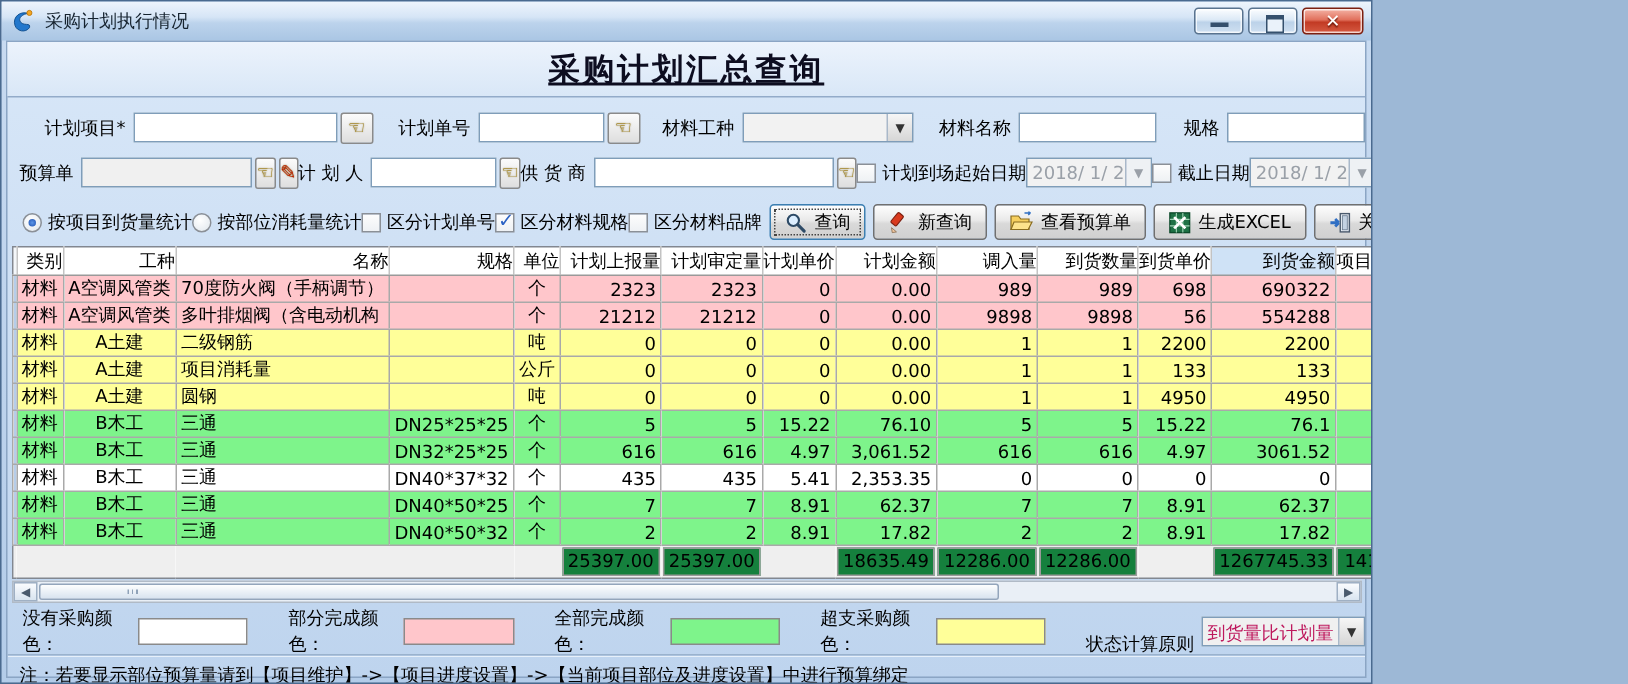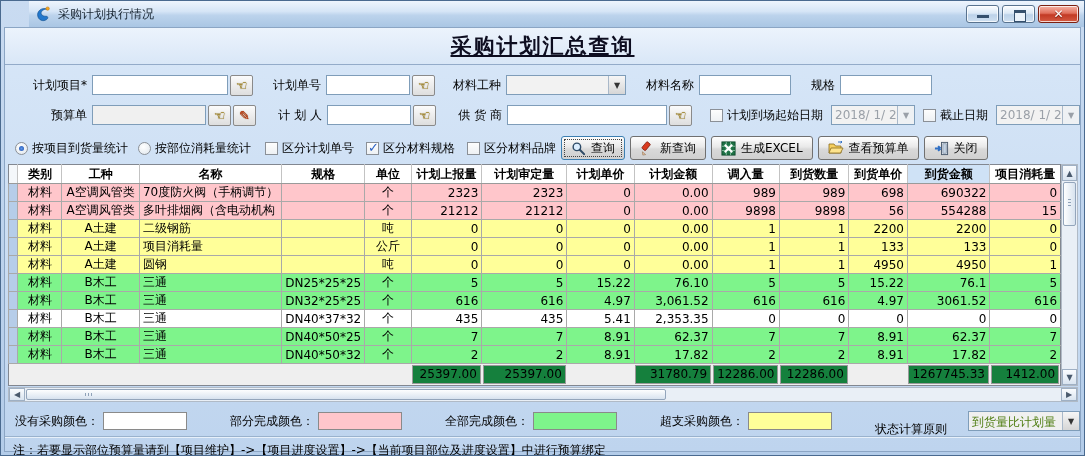--- a/index.html
+++ b/index.html
@@ -1,20 +1,20 @@
 <!DOCTYPE html>
 <html><head>
 <meta charset="utf-8">
 <style>
   * { box-sizing: border-box; margin: 0; padding: 0; }
   html,body { background:#9db8d6; }
   body { font-family:"DejaVu Sans","Liberation Sans",sans-serif; font-size:12px; color:#000; }
 
-  .window { position:relative; width:1085px; height:456px; border:1px solid #4a6a8f;
-    background:linear-gradient(#c9dbf1,#b3cce9); overflow:hidden;padding-left:28px; }
+  .window { position:relative; width:915px; height:456px; border:1px solid #4a6a8f;
+    background:linear-gradient(#c9dbf1,#b3cce9); overflow:hidden; }
 
   
   .titlebar { height:26px; display:flex; align-items:center; padding:0 5px;
     background:linear-gradient(#eef5fd 0%,#d6e5f6 40%,#bcd3ec 55%,#aac6e4 100%); }
   .app-icon { width:18px; height:18px; flex:0 0 auto; }
   .titlebar-title { margin-left:6px; color:#16232f; font-size:12px; }
   .win-controls { margin-left:auto; display:flex; gap:3px; }
   .win-btn { width:33px; height:18px; border:1px solid #59738f; border-radius:3px;
     background:linear-gradient(#fbfdff,#dce9f6 45%,#bcd2e9 55%,#cfe0f1);
     box-shadow:inset 0 0 0 1px rgba(255,255,255,.75); position:relative; cursor:default; }
@@ -70,21 +70,21 @@
   .btn { height:24px; display:flex; align-items:center; gap:5px; padding:0 9px; margin-left:5px;
     border:1px solid #707070; border-radius:3px; white-space:nowrap;
     background:linear-gradient(#fefefe,#e9e9e9 45%,#d9d9d9 55%,#d0d0d0); cursor:default; }
   .btn.default { border-color:#3c7fb1; outline:1px dotted #444; outline-offset:-4px; }
   .btn svg { flex:0 0 auto; }
 
   
   .grid-zone { display:flex; margin:2px 2px 0 3px; }
   table.grid { border-collapse:collapse; table-layout:fixed; font-size:12px;
     border:1px solid #828790; background:#fff; }
-  table.grid th { height:19px; background:#fff; font-weight:bold; text-align:center;
+  table.grid th { height:19px; background:#fff; font-weight:normal; text-align:right;
     border-left:1px solid #c3c3c3; border-bottom:1px solid #9a9a9a; overflow:hidden; white-space:nowrap; }
   table.grid th.hl { background:#cfe2f6; }
   table.grid td { height:16px; padding:0 3px; border-left:1px solid #a9a9a9; border-bottom:1px solid #a9a9a9;
     overflow:hidden; white-space:nowrap; background:var(--rowbg,#fff); }
   table.grid td.ind { background:#b6cde9; padding:0; }
   table.grid th.ind { background:#f4f7fa; border-left:none; }
   .ac{text-align:center} .al{text-align:left} .ar{text-align:right}
   table.grid tr.totals td { background:#efefef; border-left:none; border-bottom:none; height:22px; padding:1px; }
   .sumbox { height:19px; border:1px solid #9a9a9a; background:#15803d; text-align:right;
     padding:1px 3px; overflow:hidden; white-space:nowrap; }
@@ -231,34 +231,34 @@
         <span>查询</span>
       </div>
       <div class="btn">
         <svg width="15" height="15" viewBox="0 0 16 16">
           <rect x="4" y="1" width="5" height="9" rx="1" transform="rotate(40 6.5 5.5)" fill="#d93a1e" stroke="#7c1f10" stroke-width="0.8"></rect>
           <path d="M2.5 11.5 L6 14.5 L3 15 Z" fill="#f2c8a0" stroke="#8a6d4f" stroke-width="0.6"></path>
         </svg>
         <span>新查询</span>
       </div>
       <div class="btn">
+        <svg width="16" height="14" viewBox="0 0 16 14">
+          <path d="M1 3 L6 3 L7.5 5 L13 5 L13 12 L1 12 Z" fill="#f6cf5e" stroke="#8a6d1f" stroke-width="0.8"></path>
+          <path d="M3 7 L15 7 L12.5 12 L1 12 Z" fill="#fde38c" stroke="#8a6d1f" stroke-width="0.8"></path>
+          <path d="M10 1 L14 1 M14 1 L12.5 -0.2 M14 1 L12.5 2.2" stroke="#2f6fc4" stroke-width="1" fill="none"></path>
+        </svg>
+        <span>查看预算单</span>
+      </div>
+      <div class="btn">
         <svg width="15" height="15" viewBox="0 0 16 16">
           <rect x="1" y="1" width="14" height="14" fill="#1e7145" stroke="#0d4a2b" stroke-width="1"></rect>
           <path d="M1 5.6 H15 M1 10.2 H15 M5.6 1 V15 M10.2 1 V15" stroke="#9fd3b5" stroke-width="0.8"></path>
           <path d="M4 4 L12 12 M12 4 L4 12" stroke="#ffffff" stroke-width="2"></path>
         </svg>
         <span>生成EXCEL</span>
-      </div>
-      <div class="btn">
-        <svg width="16" height="14" viewBox="0 0 16 14">
-          <path d="M1 3 L6 3 L7.5 5 L13 5 L13 12 L1 12 Z" fill="#f6cf5e" stroke="#8a6d1f" stroke-width="0.8"></path>
-          <path d="M3 7 L15 7 L12.5 12 L1 12 Z" fill="#fde38c" stroke="#8a6d1f" stroke-width="0.8"></path>
-          <path d="M10 1 L14 1 M14 1 L12.5 -0.2 M14 1 L12.5 2.2" stroke="#2f6fc4" stroke-width="1" fill="none"></path>
-        </svg>
-        <span>查看预算单</span>
       </div>
       <div class="btn">
         <svg width="15" height="15" viewBox="0 0 16 16">
           <rect x="8" y="1.5" width="6.5" height="13" fill="#e8eef5" stroke="#4a5a6d" stroke-width="1"></rect>
           <rect x="9.5" y="3" width="3.5" height="10" fill="#c3d2e2" stroke="#6b7c90" stroke-width="0.6"></rect>
           <path d="M1 8 H7 M7 8 L4.4 5.4 M7 8 L4.4 10.6" stroke="#2f6fc4" stroke-width="2" fill="none"></path>
         </svg>
         <span>关闭</span>
       </div>
     </div>
@@ -482,21 +482,21 @@
               <td></td>
               <td></td>
               <td>
                 <div class="sumbox">25397.00</div>
               </td>
               <td>
                 <div class="sumbox">25397.00</div>
               </td>
               <td></td>
               <td>
-                <div class="sumbox">31780.79</div>
+                <div class="sumbox">18635.49</div>
               </td>
               <td>
                 <div class="sumbox">12286.00</div>
               </td>
               <td>
                 <div class="sumbox">12286.00</div>
               </td>
               <td></td>
               <td>
                 <div class="sumbox">1267745.33</div>
@@ -533,21 +533,21 @@
       <span class="legend-item">
         <span>全部完成颜色：</span>
         <span class="swatch" style="background: rgb(126, 244, 139);"></span>
       </span>
       <span class="legend-item">
         <span>超支采购颜色：</span>
         <span class="swatch" style="background: rgb(255, 255, 153);"></span>
       </span>
       <span class="rule-label">状态计算原则</span>
       <div class="combo rule-combo" style="background:#f0f0f0">
-        <span class="cval" style="color:#4d7c0f">到货量比计划量</span>
+        <span class="cval" style="color:#be185d">到货量比计划量</span>
         <span class="carrow">▼</span>
       </div>
     </div>
 
     <div class="note-row">注：若要显示部位预算量请到【项目维护】-&gt;【项目进度设置】-&gt;【当前项目部位及进度设置】中进行预算绑定</div>
 
   </div>
 </div>
 
 </body></html>

